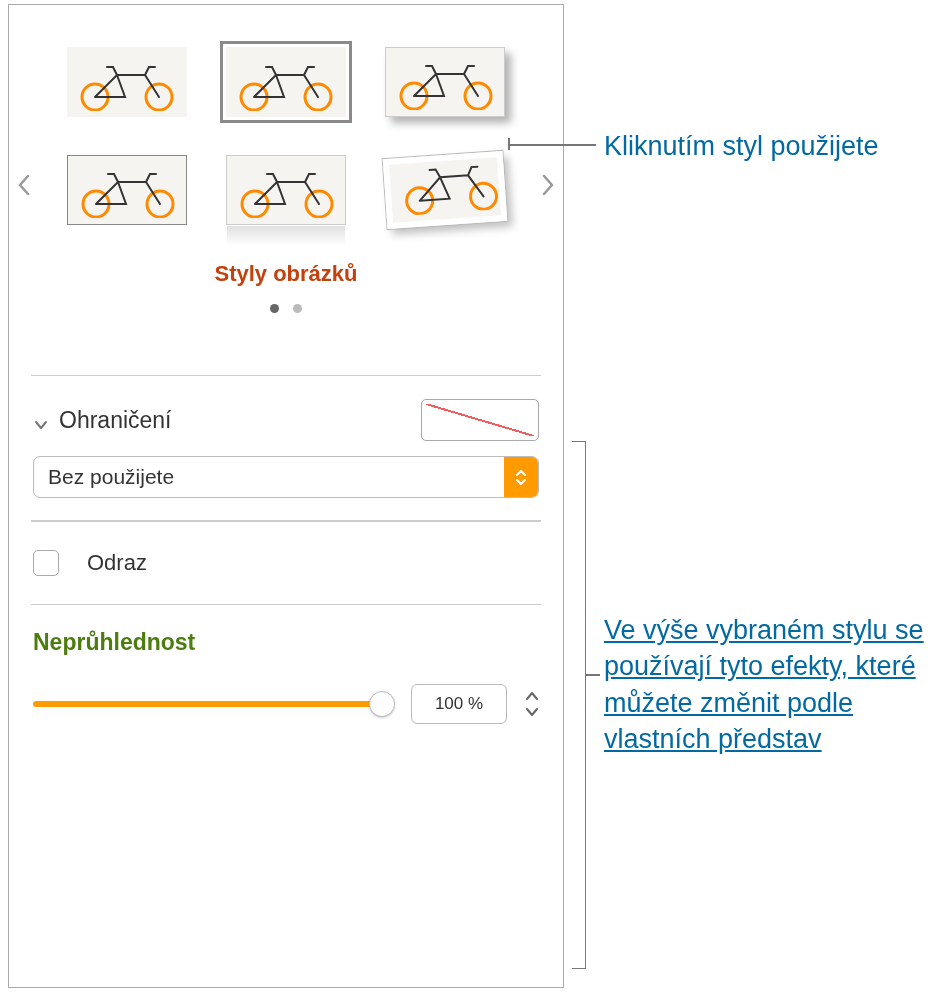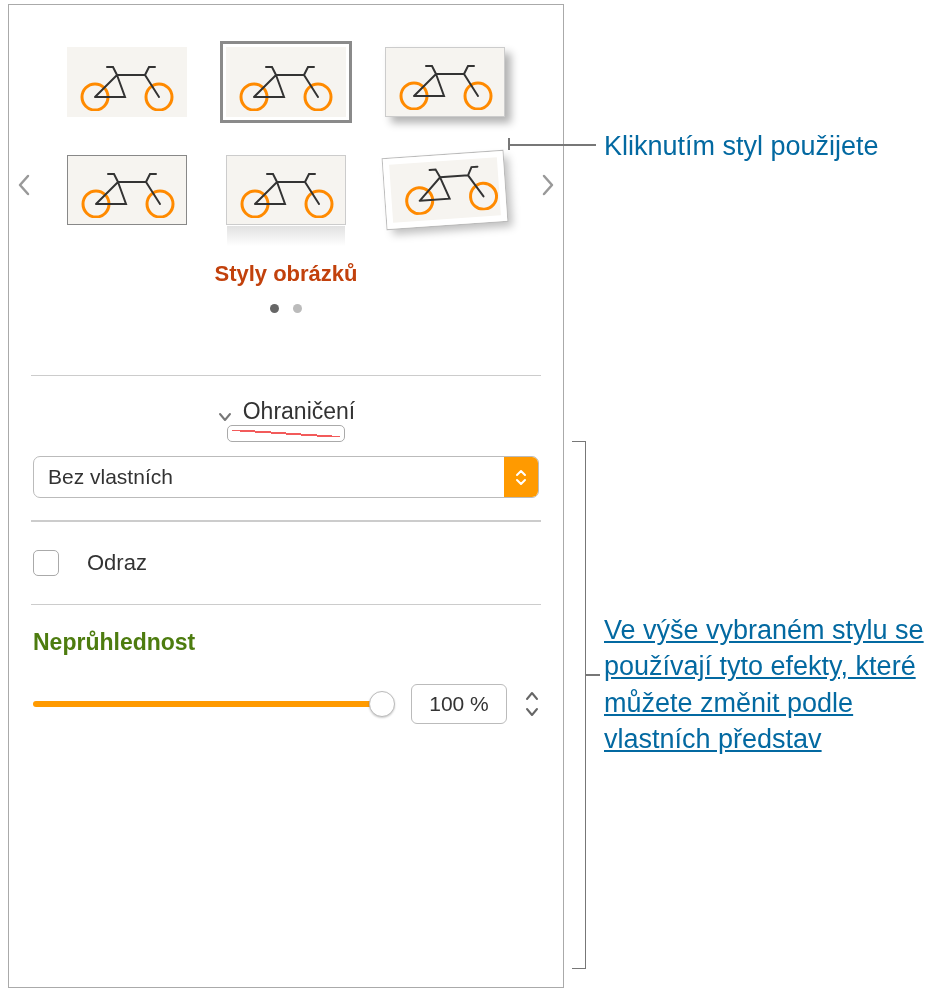--- a/index.html
+++ b/index.html
@@ -109,21 +109,20 @@
   
   .section {
     padding: 22px 24px;
     position: relative;
   }
   .section-head {
     display: flex;
     align-items: center;
     justify-content: space-between;
     height: 44px;
-    flex-direction: column;
   }
   .section-label { display:flex; align-items:center; gap:10px; font-size:23px; color:#333; }
   .disclosure {
     width: 16px; height: 16px; display:inline-block;
     color:#777;
   }
   .swatch {
     width: 118px; height: 42px;
     border: 1px solid #aaa;
     border-radius: 5px;
@@ -177,21 +176,21 @@
   .slider-knob {
     position:absolute; right:-2px; top:50%; transform:translate(0,-50%);
     width:26px; height:26px; border-radius:50%;
     background:#fff; border:1px solid #bbb;
     box-shadow: 0 1px 2px rgba(0,0,0,.2);
     cursor:pointer;
   }
   .opacity-field {
     width:96px; height:40px; border:1px solid #bbb; border-radius:6px;
     display:flex; align-items:center; justify-content:center;
-    font-size:21px; background:#fff;
+    font-size:17px; background:#fff;
   }
   .stepper {
     display:flex; flex-direction:column; gap:0;
     cursor:pointer; color:#666;
   }
   .stepper > div { height:16px; display:flex; align-items:center; }
 
   
   .callout {
     position: absolute;
@@ -297,21 +296,21 @@
         <span class="disclosure">
           <svg width="16" height="16" viewBox="0 0 16 16">
               <path d="M3 5 L8 11 L13 5" stroke="#777" stroke-width="2" fill="none" stroke-linecap="round" stroke-linejoin="round"></path>
             </svg>
         </span>
         <span>Ohraničení</span>
       </div>
       <div class="swatch"></div>
     </div>
     <div class="dropdown">
-      <span>Bez vlastních</span>
+      <span>Bez použijete</span>
       <span class="caret-box">
         <svg width="12" height="8" viewBox="0 0 12 8">
             <path d="M2 6 L6 2 L10 6" stroke="#fff" stroke-width="2" fill="none" stroke-linecap="round" stroke-linejoin="round"></path>
           </svg>
         <svg width="12" height="8" viewBox="0 0 12 8">
             <path d="M2 2 L6 6 L10 2" stroke="#fff" stroke-width="2" fill="none" stroke-linecap="round" stroke-linejoin="round"></path>
           </svg>
       </span>
     </div>
   </div>

